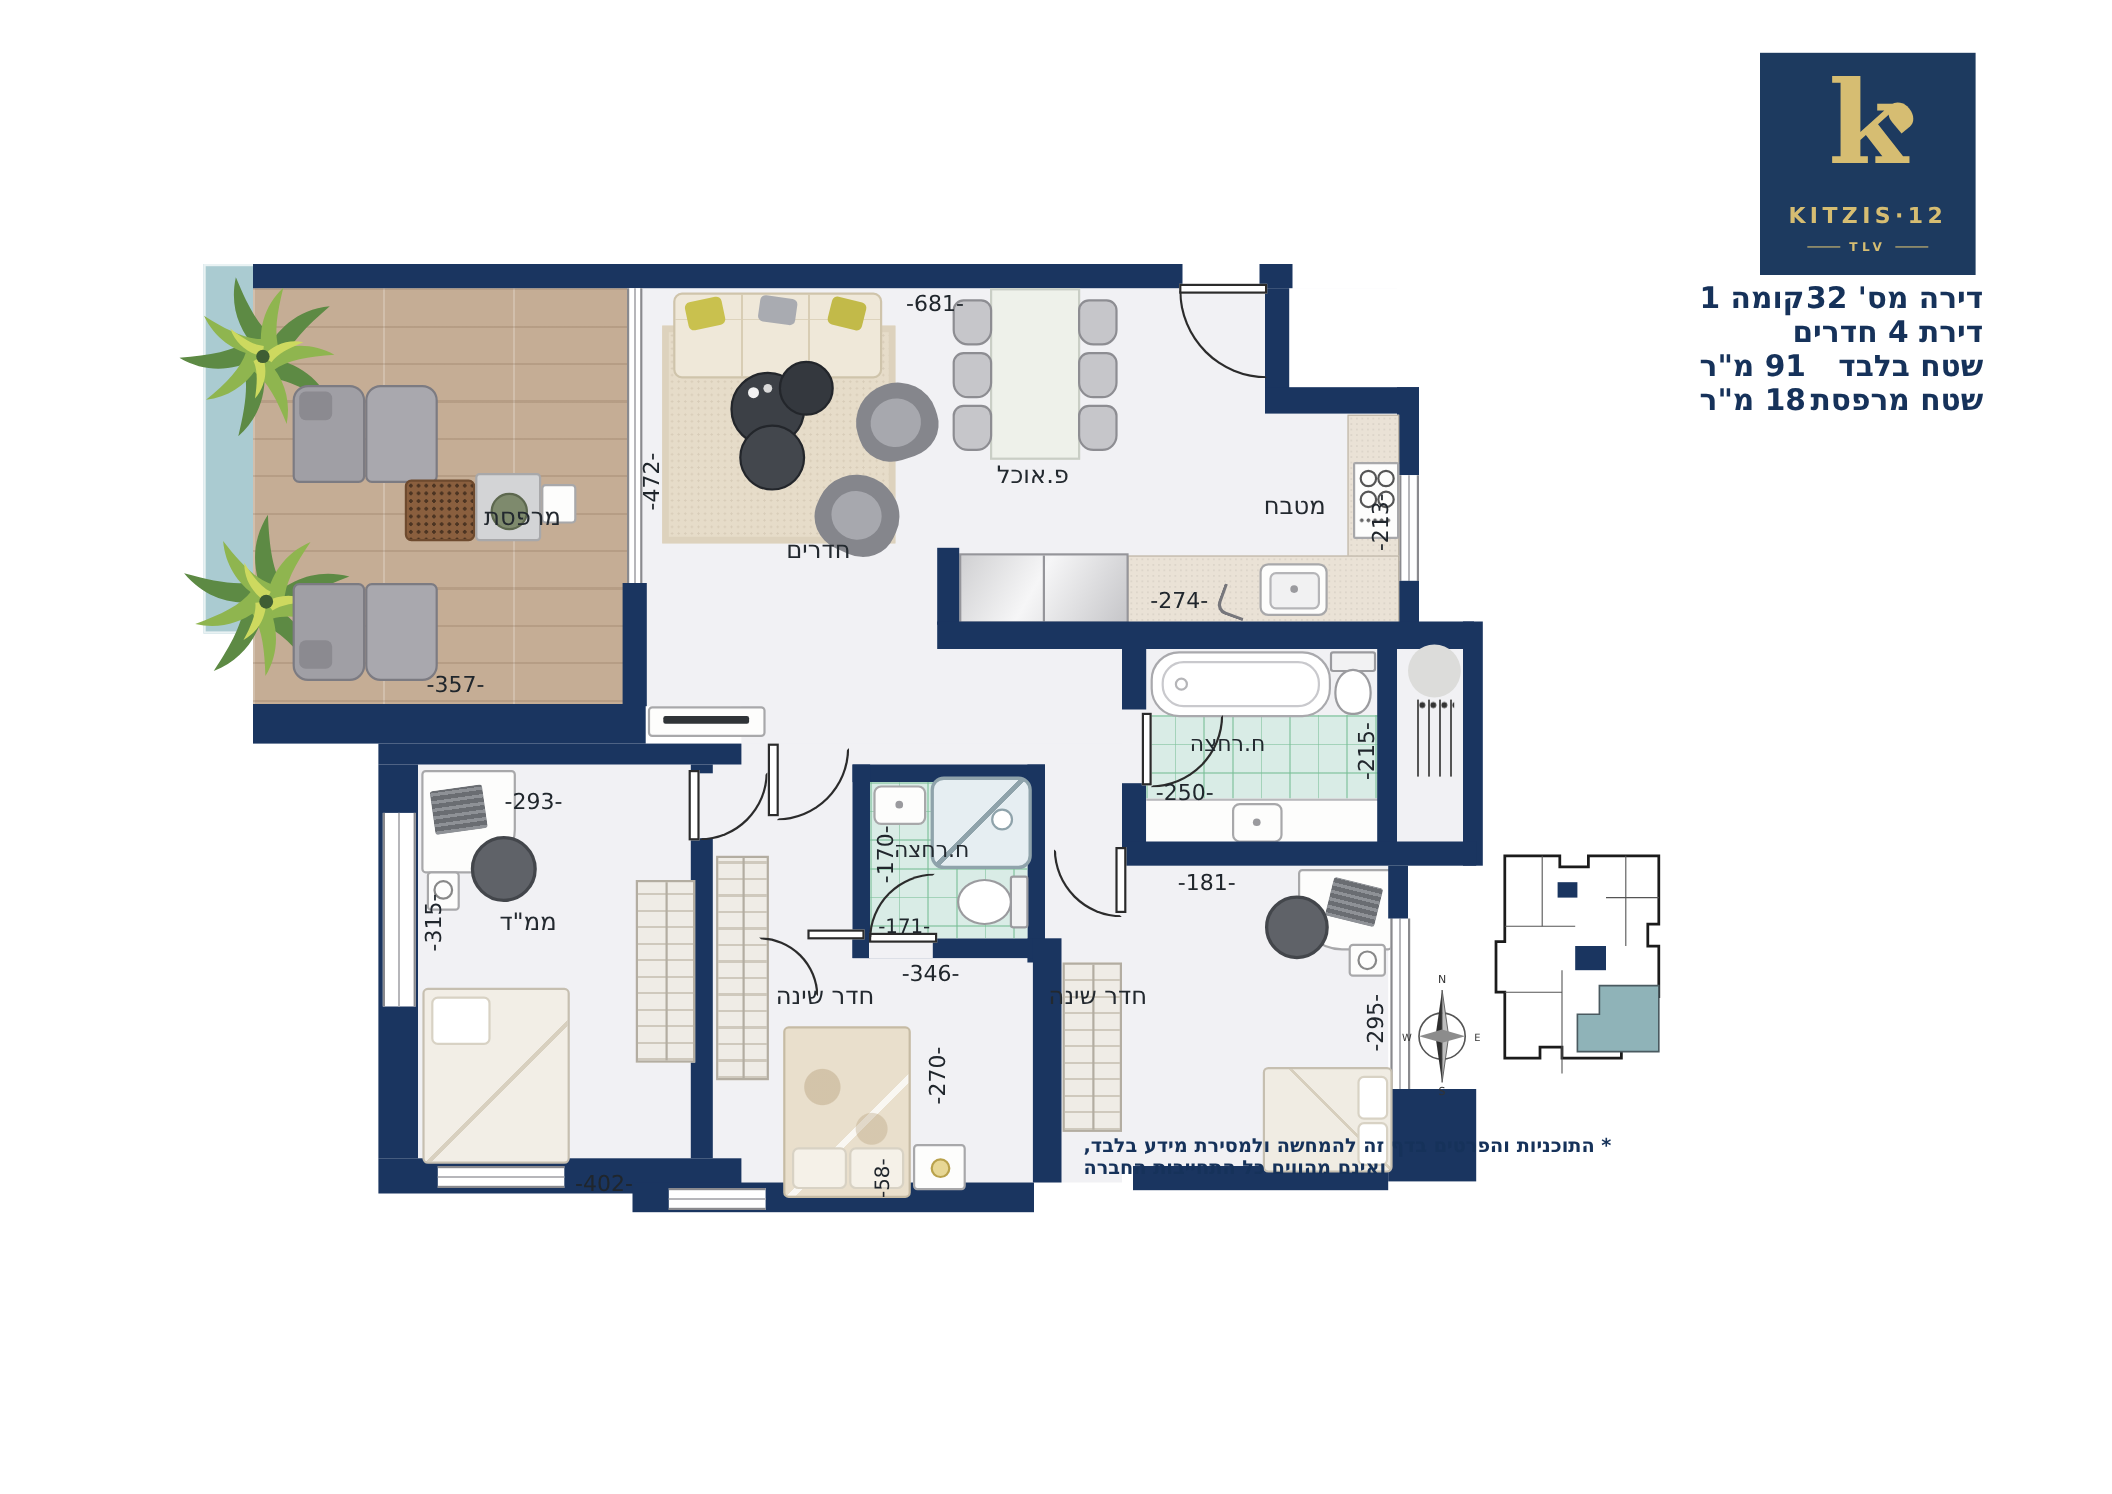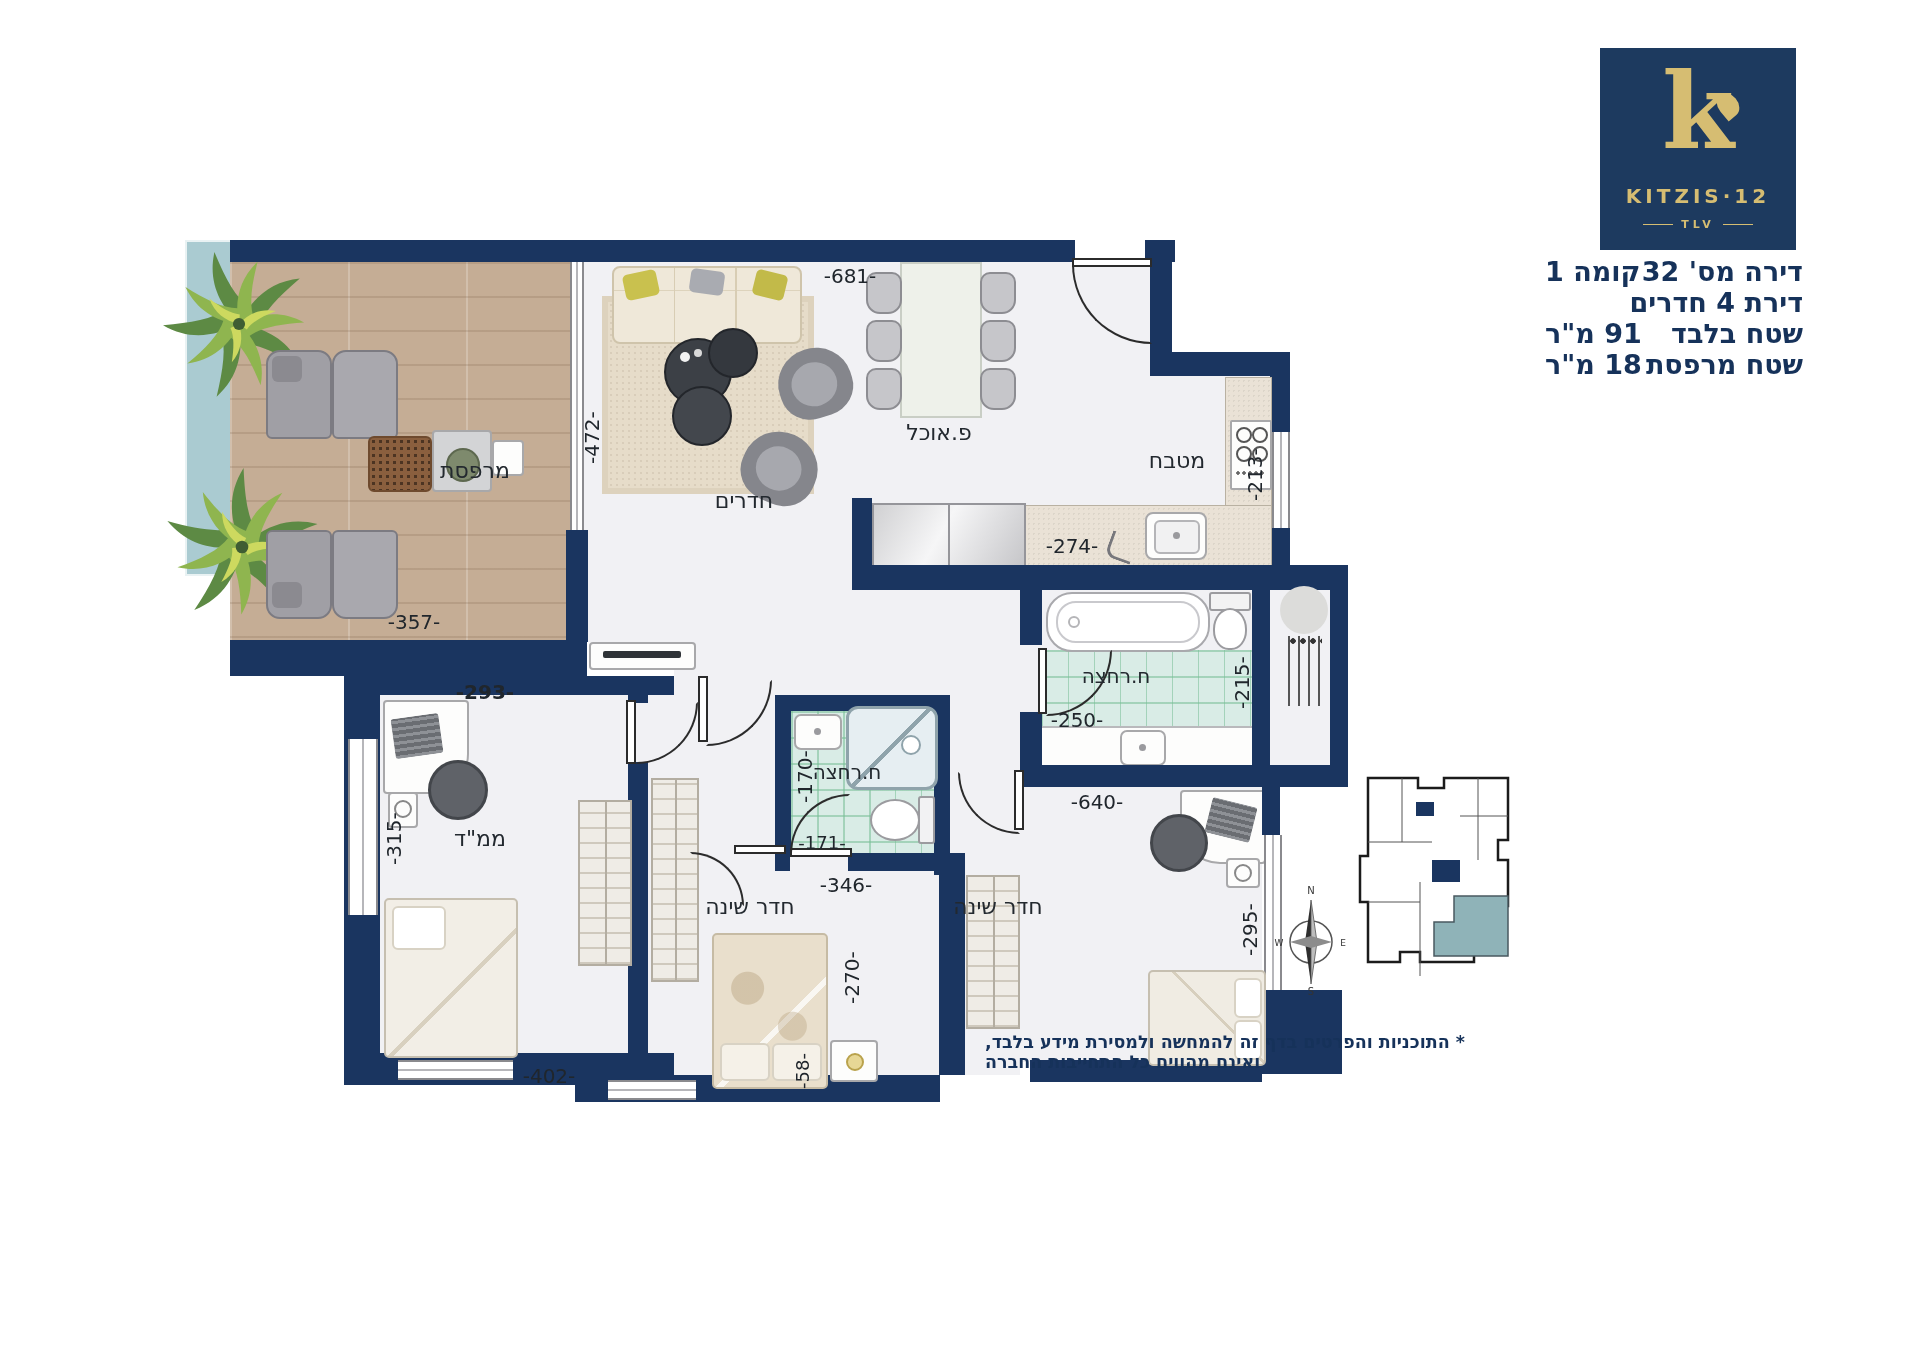--- a/index.html
+++ b/index.html
@@ -329,27 +329,27 @@
   <div class="rlabel" style="left:1135px;top:448px;width:84px;">מטבח</div>
   <div class="rlabel" style="left:1075px;top:664px;width:82px;font-size:20px;">ח.רחצה</div>
   <div class="rlabel" style="left:806px;top:760px;width:82px;font-size:20px;">ח.רחצה</div>
   <div class="rlabel" style="left:440px;top:826px;width:80px;">ממ"ד</div>
   <div class="rlabel" style="left:698px;top:894px;width:104px;">חדר שינה</div>
   <div class="rlabel" style="left:946px;top:894px;width:104px;">חדר שינה</div>
 
   <div class="dim" style="left:820px;top:264px;width:60px;">-681-</div>
   <div class="dim dimv" style="left:580px;top:400px;height:76px;">-472-</div>
   <div class="dim" style="left:378px;top:610px;width:72px;">-357-</div>
-  <div class="dim" style="left:452px;top:680px;width:66px;font-weight:bold;">-293-</div>
+  <div class="dim" style="left:452px;top:716px;width:66px;">-293-</div>
   <div class="dim dimv" style="left:382px;top:806px;height:66px;">-315-</div>
   <div class="dim" style="left:1040px;top:534px;width:64px;">-274-</div>
   <div class="dim dimv" style="left:1243px;top:445px;height:60px;">-213-</div>
   <div class="dim dimv" style="left:1230px;top:652px;height:62px;">-215-</div>
   <div class="dim" style="left:1048px;top:708px;width:58px;">-250-</div>
-  <div class="dim" style="left:1066px;top:790px;width:62px;">-640-</div>
+  <div class="dim" style="left:1066px;top:790px;width:62px;">-181-</div>
   <div class="dim dimv" style="left:793px;top:748px;height:58px;">-170-</div>
   <div class="dim" style="left:794px;top:832px;width:56px;font-size:18px;">-171-</div>
   <div class="dim" style="left:816px;top:873px;width:60px;">-346-</div>
   <div class="dim dimv" style="left:840px;top:946px;height:64px;">-270-</div>
   <div class="dim dimv" style="left:1238px;top:898px;height:64px;">-295-</div>
   <div class="dim" style="left:518px;top:1064px;width:62px;">-402-</div>
   <div class="dim dimv" style="left:792px;top:1048px;height:46px;font-size:18px;">-58-</div>
 
   <div class="logo">
     <div class="logo-k">k</div>

